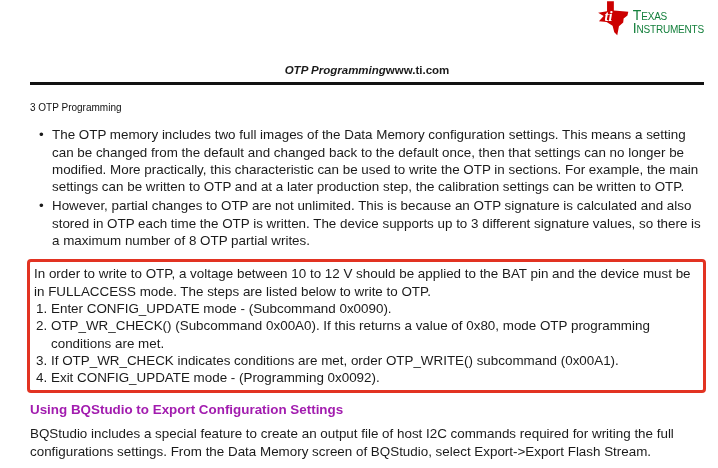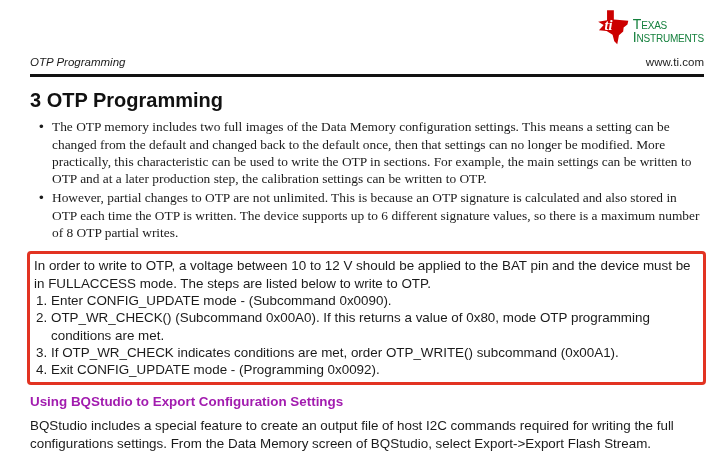--- a/index.html
+++ b/index.html
@@ -13,62 +13,63 @@
     position: relative;
     width: 718px; height: 468px;
     padding: 0 14px 0 30px;
     font-size: 13.4px;
     line-height: 17.3px;
   }
 
   
   .logo-row {
     display: flex; justify-content: flex-end; align-items: flex-start;
-    padding-top: 9px; height: 47px;
+    height: 47px;
   }
   .logo { display: flex; align-items: flex-start; gap: 3px; }
   .logo svg { display: block; }
   .logo-text {
     font-variant: small-caps;
     font-size: 14px; line-height: 12.5px;
     letter-spacing: -0.2px;
     color: #15803d;
     padding-top: 9px;
     font-weight: 500;
   }
 
   
   .run-head {
-    display: flex; justify-content: space-between; align-items: baseline;
+    display: flex; justify-content: center; align-items: baseline;
     margin-top: 7px;
     font-size: 11.5px;
+    font-weight: bold;
   }
   .doc-title { font-style: italic; }
-  .site { font-style: normal; color: #1b1b1b; text-decoration: none; }
+  .site { font-style: normal; color: #1b1b1b; text-decoration: none; margin-top: 8px; }
   .rule {
     margin-top: 3px;
     height: 2px;
     border-top: 2px solid #111;
     border-bottom: 1px solid #111;
   }
 
   
   h1.section {
     margin-top: 14px;
-    font-size: 20px;
+    font-size: 10px;
     line-height: 18px;
-    font-weight: bold;
+    font-weight: normal;
     color: #111;
   }
   .para { margin-top: 6px; }
 
   .bullets { margin-top: 9px; }
   .bullet-item { display: flex; margin-bottom: 2px; }
   .bullet-marker { width: 22px; padding-left: 9px; flex: 0 0 22px; }
-  .bullet-body { flex: 1; font-family: Liberation Serif, serif; }
+  .bullet-body { flex: 1; }
 
   
   .hl-box {
     margin-top: 10px;
     margin-left: -3px;
     margin-right: -2px;
     border: 3px solid #e23322;
     border-radius: 4px;
     padding: 3px 4px 4px 4px;
   }
@@ -116,21 +117,21 @@
   <h1 class="section">3 OTP Programming</h1>
 
 
   <div class="bullets">
     <div class="bullet-item">
       <span class="bullet-marker">•</span>
       <span class="bullet-body">The OTP memory includes two full images of the Data Memory configuration settings. This means a setting can be changed from the default and changed back to the default once, then that settings can no longer be modified. More practically, this characteristic can be used to write the OTP in sections. For example, the main settings can be written to OTP and at a later production step, the calibration settings can be written to OTP.</span>
     </div>
     <div class="bullet-item">
       <span class="bullet-marker">•</span>
-      <span class="bullet-body">However, partial changes to OTP are not unlimited. This is because an OTP signature is calculated and also stored in OTP each time the OTP is written. The device supports up to 6 different signature values, so there is a maximum number of 8 OTP partial writes.</span>
+      <span class="bullet-body">However, partial changes to OTP are not unlimited. This is because an OTP signature is calculated and also stored in OTP each time the OTP is written. The device supports up to 3 different signature values, so there is a maximum number of 8 OTP partial writes.</span>
     </div>
   </div>
 
   <div class="hl-box">
     <p>In order to write to OTP, a voltage between 10 to 12 V should be applied to the BAT pin and the device must be in FULLACCESS mode. The steps are listed below to write to OTP.</p>
     <div class="steps">
       <div class="step">
         <span class="step-num">1.</span>
         <span class="step-body">Enter CONFIG_UPDATE mode - (Subcommand 0x0090).</span>
       </div>

